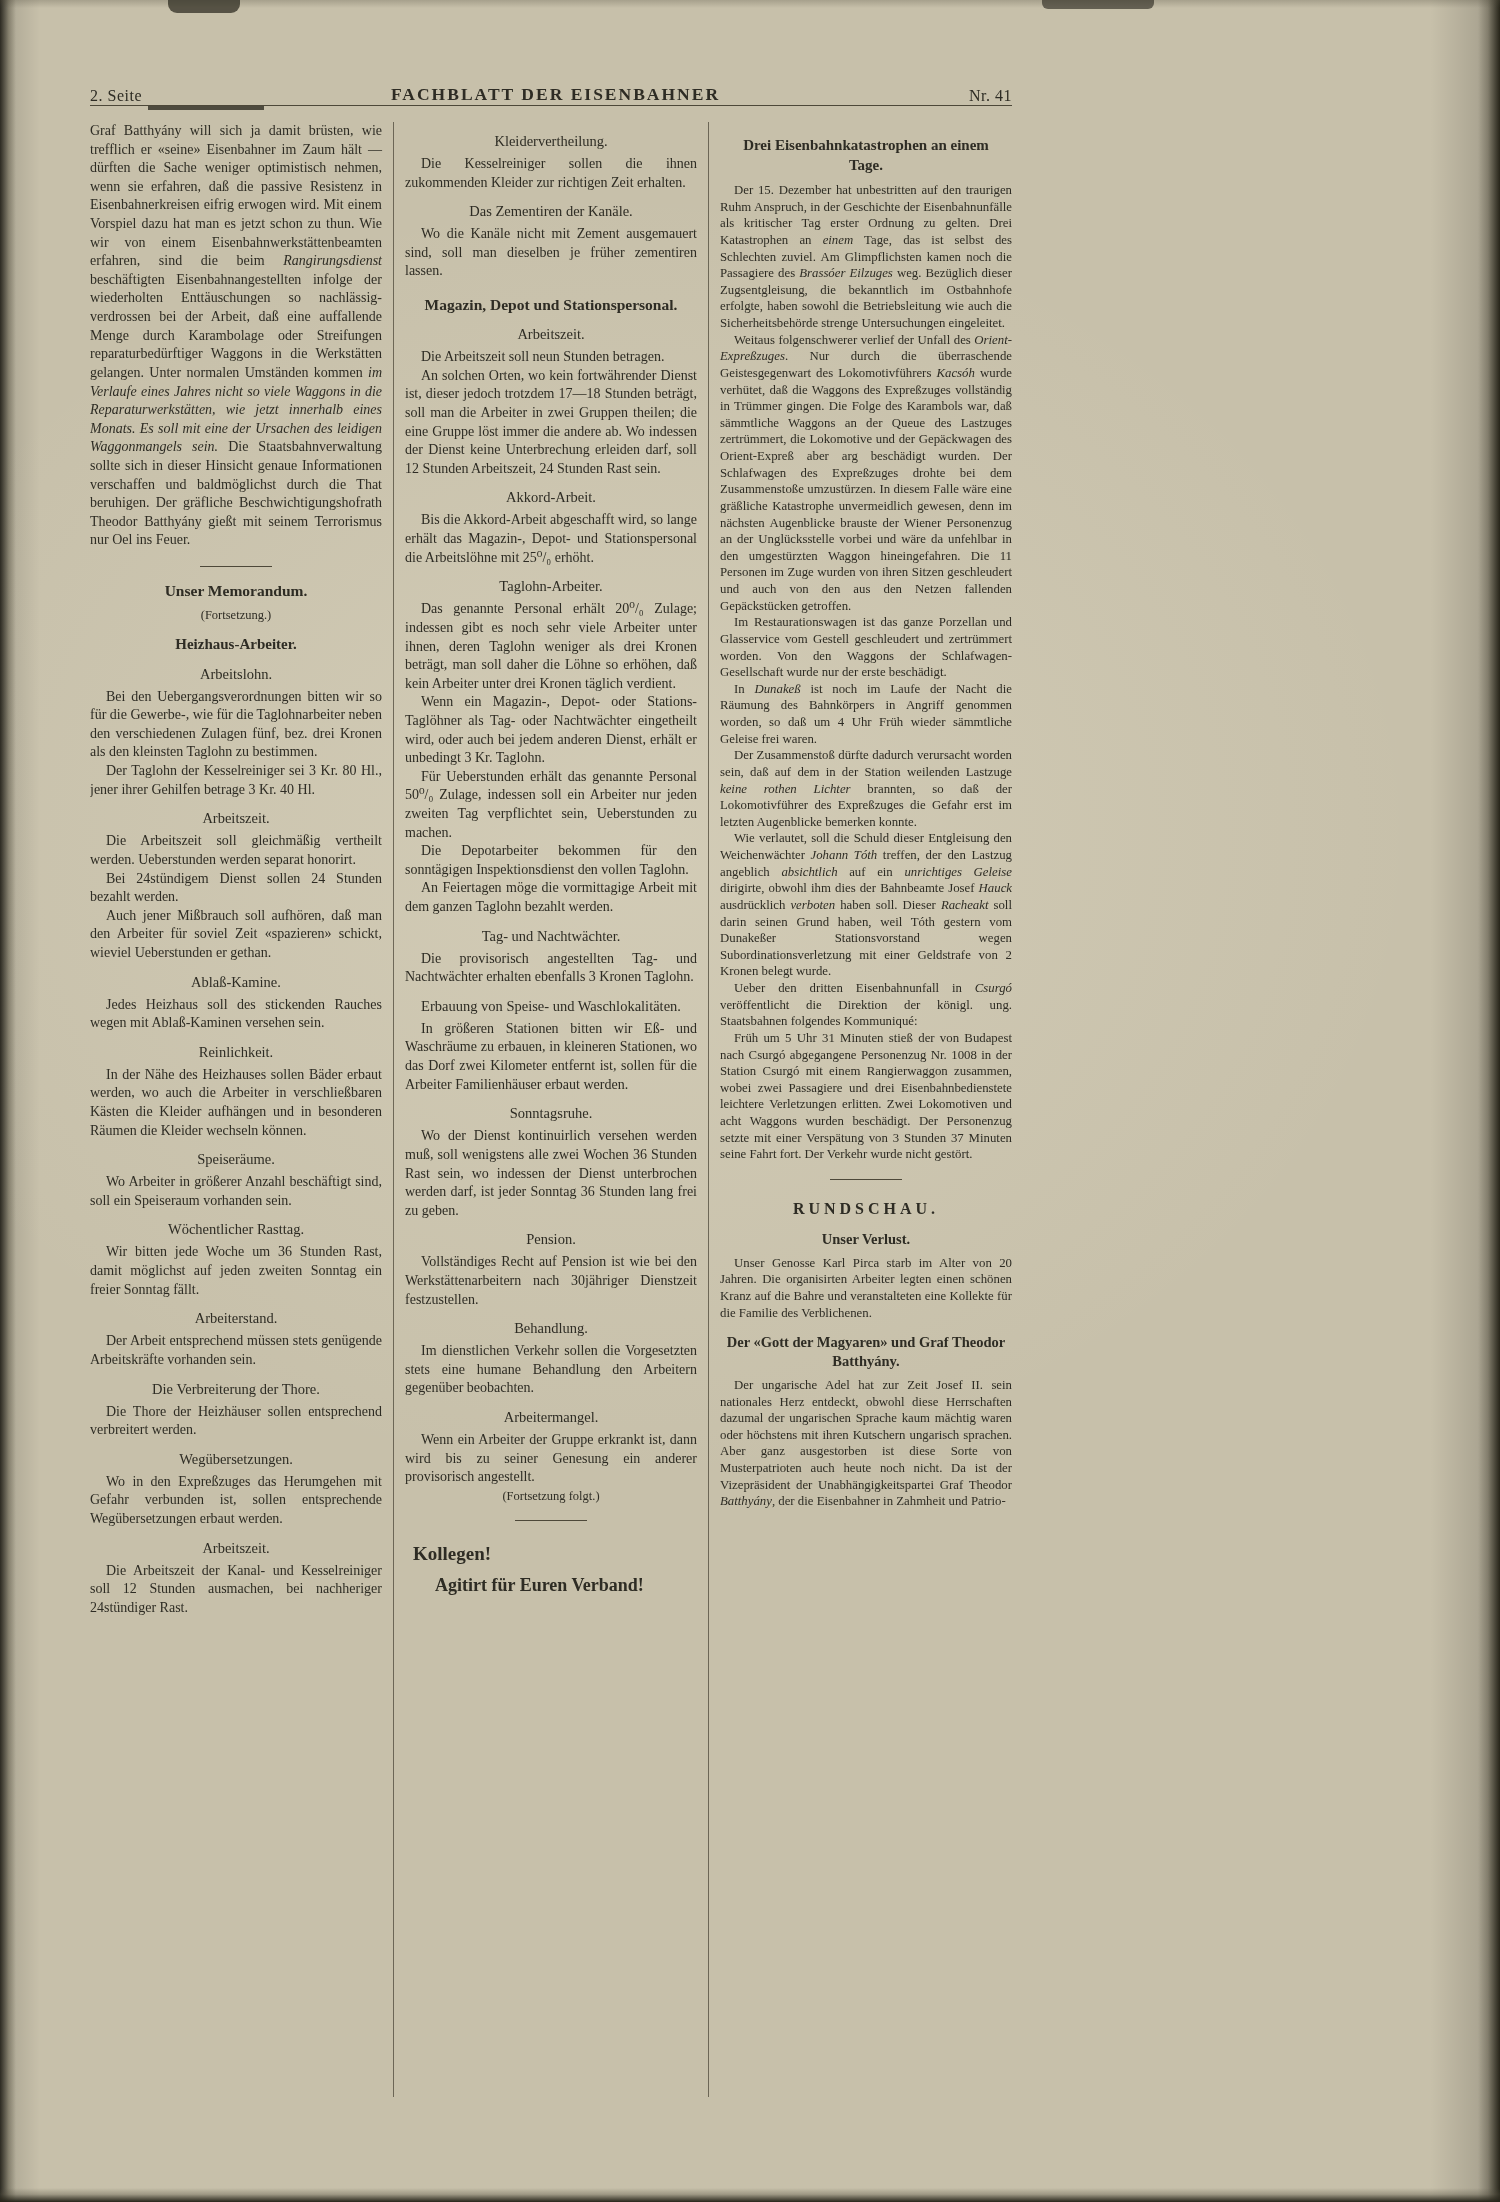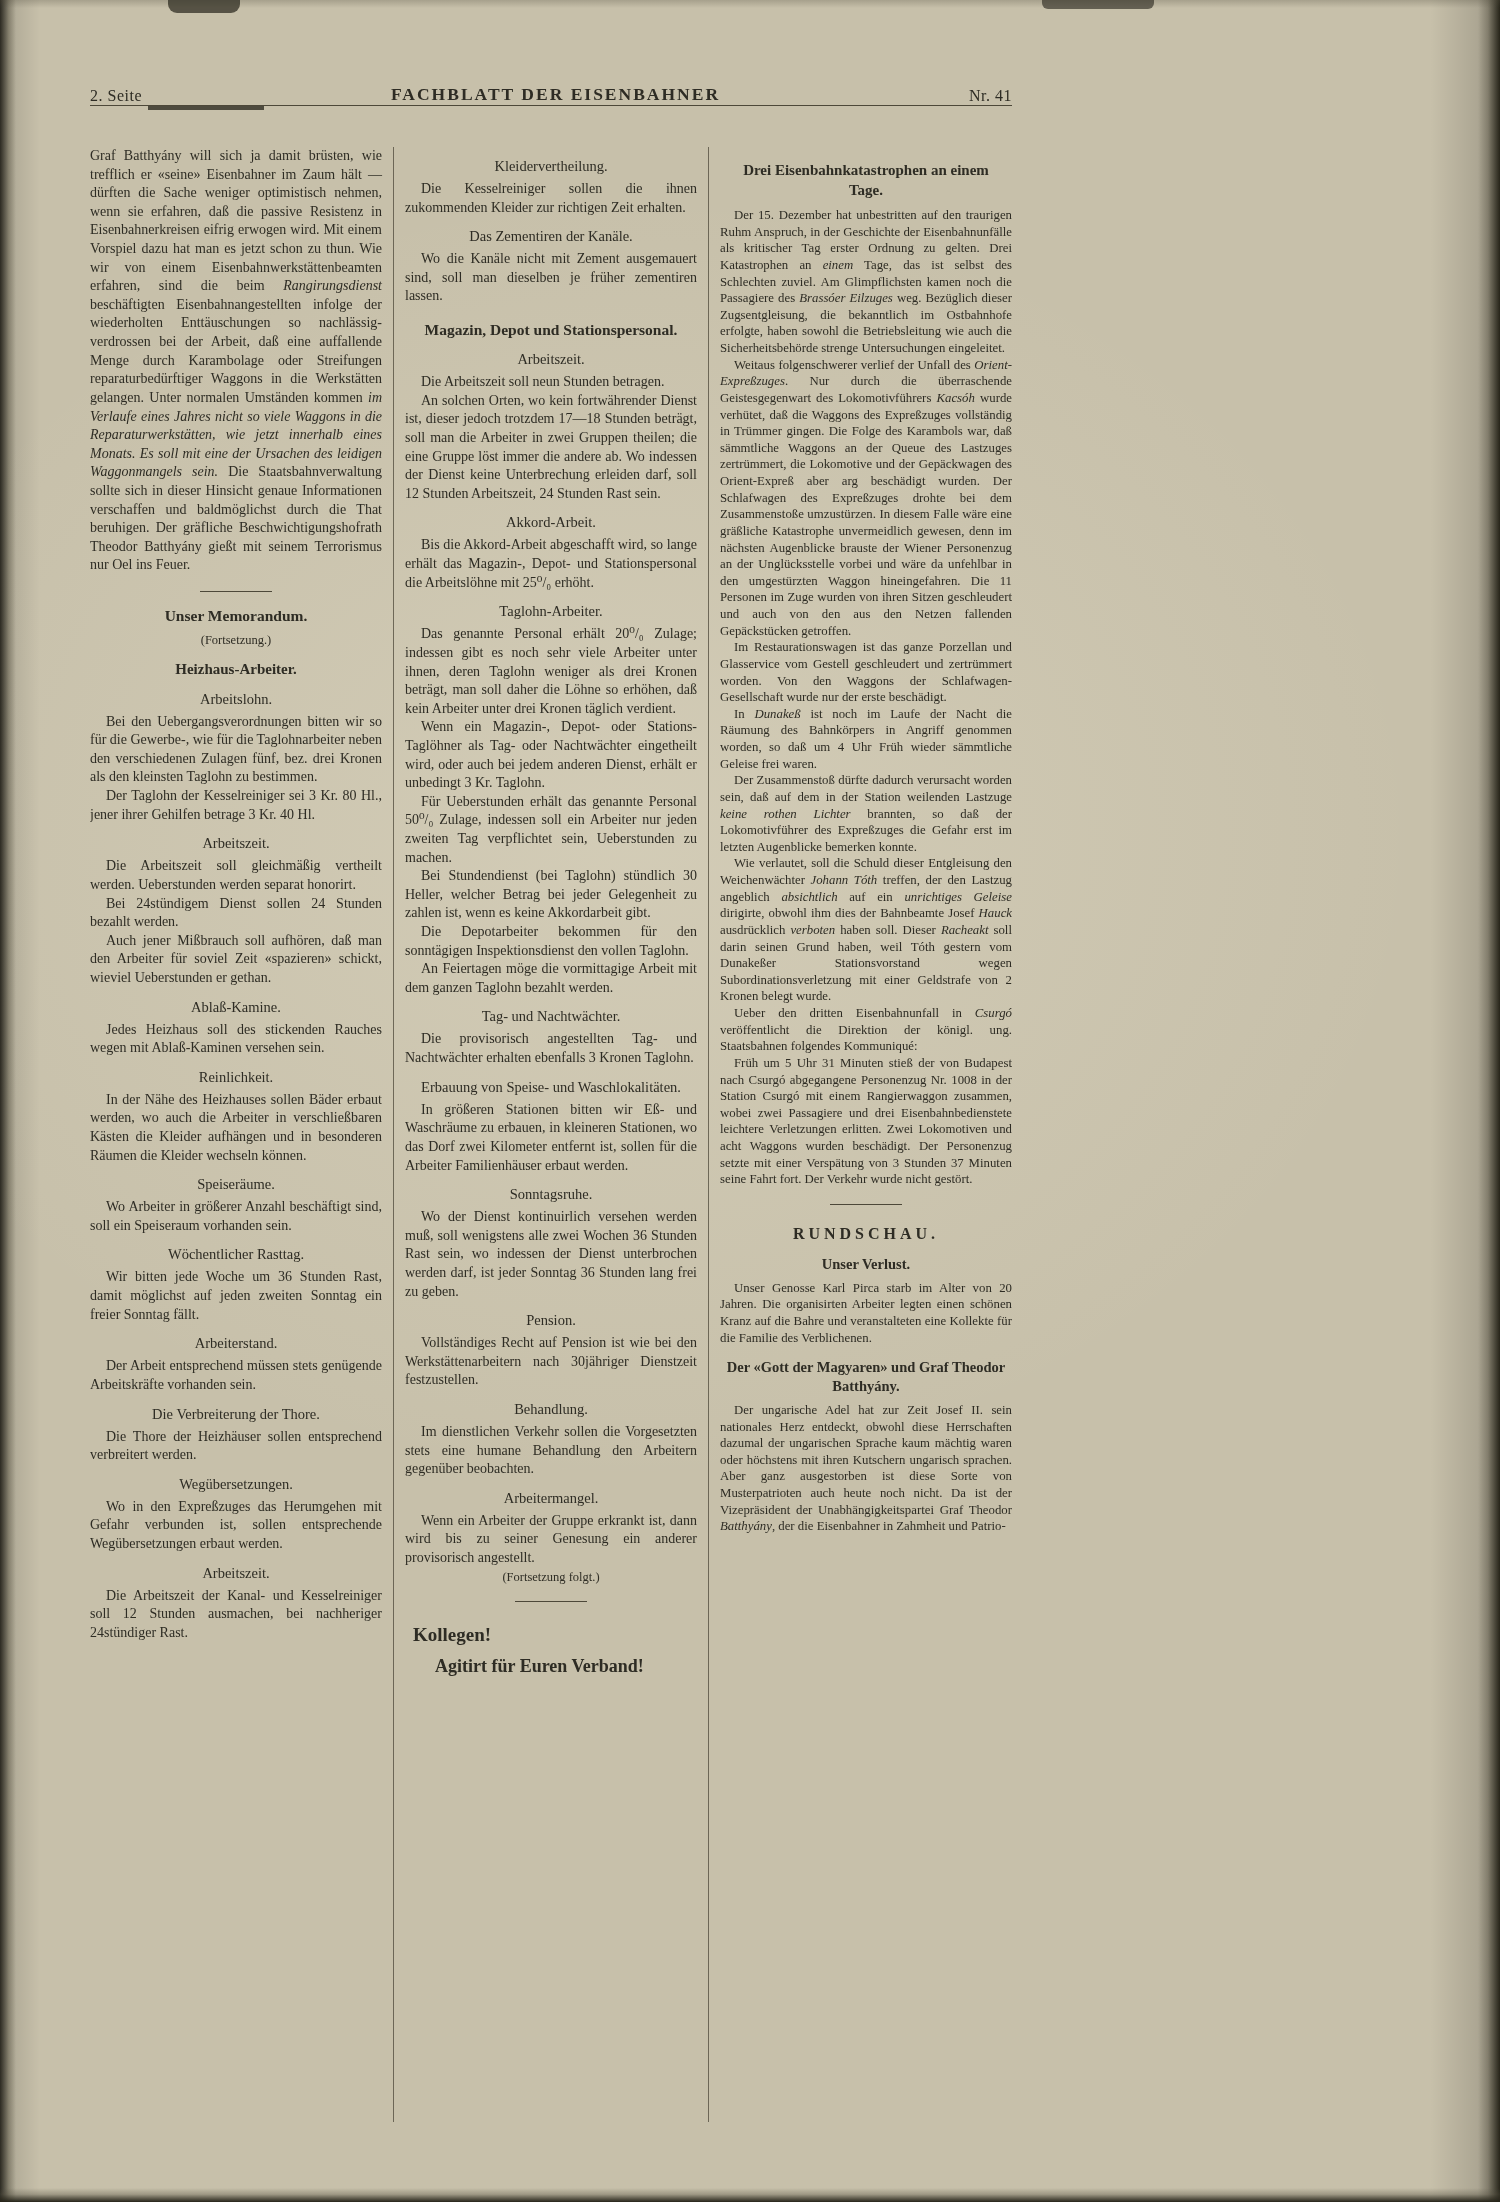--- a/index.html
+++ b/index.html
@@ -33,21 +33,21 @@
   .masthead {
     position: absolute; left: 90px; top: 84px; width: 922px;
     display: flex; justify-content: space-between; align-items: flex-end;
     border-bottom: 1.5px solid var(--rule, #4d4839);
   }
   .masthead .page-label, .masthead .issue { font-size: 16px; letter-spacing: .5px; }
   .masthead .title { font-size: 17.5px; font-weight: bold; letter-spacing: 2px; }
 
   .columns {
     position: absolute; left: 90px; top: 122px; width: 922px; height: 1975px;
-    display: flex; overflow: hidden; margin-top: 25px;
+    display: flex; overflow: hidden;
   }
   .col { flex: 0 0 292px; width: 292px; }
   .divider { flex: 0 0 1px; width: 1px; margin: 0 11px; background: var(--rule, #4d4839); opacity: .75; }
 
   .blk { margin: 0; }
   .p {
     font-size: 14px; line-height: 1.33; text-align: justify; text-indent: 16px;
     hyphens: auto; -webkit-hyphens: auto; margin: 0;
   }
   .p.flush { text-indent: 0; }
@@ -121,21 +121,20 @@
       <h2 class="blk h-section">Magazin, Depot und Stationspersonal.</h2>
       <h4 class="blk h-italic">Arbeitszeit.</h4>
       <p class="blk p">Die Arbeitszeit soll neun Stunden betragen.</p>
       <p class="blk p">An solchen Orten, wo kein fortwährender Dienst ist, dieser jedoch trotzdem 17—18 Stunden beträgt, soll man die Arbeiter in zwei Gruppen theilen; die eine Gruppe löst immer die andere ab. Wo indessen der Dienst keine Unterbrechung erleiden darf, soll 12 Stunden Arbeitszeit, 24 Stunden Rast sein.</p>
       <h4 class="blk h-italic">Akkord-Arbeit.</h4>
       <p class="blk p">Bis die Akkord-Arbeit abgeschafft wird, so lange erhält das Magazin-, Depot- und Stationspersonal die Arbeitslöhne mit 25⁰/₀ erhöht.</p>
       <h4 class="blk h-italic">Taglohn-Arbeiter.</h4>
       <p class="blk p">Das genannte Personal erhält 20⁰/₀ Zulage; indessen gibt es noch sehr viele Arbeiter unter ihnen, deren Taglohn weniger als drei Kronen beträgt, man soll daher die Löhne so erhöhen, daß kein Arbeiter unter drei Kronen täglich verdient.</p>
       <p class="blk p">Wenn ein Magazin-, Depot- oder Stations-Taglöhner als Tag- oder Nachtwächter eingetheilt wird, oder auch bei jedem anderen Dienst, erhält er unbedingt 3 Kr. Taglohn.</p>
       <p class="blk p">Für Ueberstunden erhält das genannte Personal 50⁰/₀ Zulage, indessen soll ein Arbeiter nur jeden zweiten Tag verpflichtet sein, Ueberstunden zu machen.</p>
-      <p class="blk p">Bei Stundendienst (bei Taglohn) stündlich 30 Heller, welcher Betrag bei jeder Gelegenheit zu zahlen ist, wenn es keine Akkordarbeit gibt.</p>
       <p class="blk p">Die Depotarbeiter bekommen für den sonntägigen Inspektionsdienst den vollen Taglohn.</p>
       <p class="blk p">An Feiertagen möge die vormittagige Arbeit mit dem ganzen Taglohn bezahlt werden.</p>
       <h4 class="blk h-italic">Tag- und Nachtwächter.</h4>
       <p class="blk p">Die provisorisch angestellten Tag- und Nachtwächter erhalten ebenfalls 3 Kronen Taglohn.</p>
       <h4 class="blk h-italic">Erbauung von Speise- und Waschlokalitäten.</h4>
       <p class="blk p">In größeren Stationen bitten wir Eß- und Waschräume zu erbauen, in kleineren Stationen, wo das Dorf zwei Kilometer entfernt ist, sollen für die Arbeiter Familienhäuser erbaut werden.</p>
       <h4 class="blk h-italic">Sonntagsruhe.</h4>
       <p class="blk p">Wo der Dienst kontinuirlich versehen werden muß, soll wenigstens alle zwei Wochen 36 Stunden Rast sein, wo indessen der Dienst unterbrochen werden darf, ist jeder Sonntag 36 Stunden lang frei zu geben.</p>
       <h4 class="blk h-italic">Pension.</h4>
       <p class="blk p">Vollständiges Recht auf Pension ist wie bei den Werkstättenarbeitern nach 30jähriger Dienstzeit festzustellen.</p>

